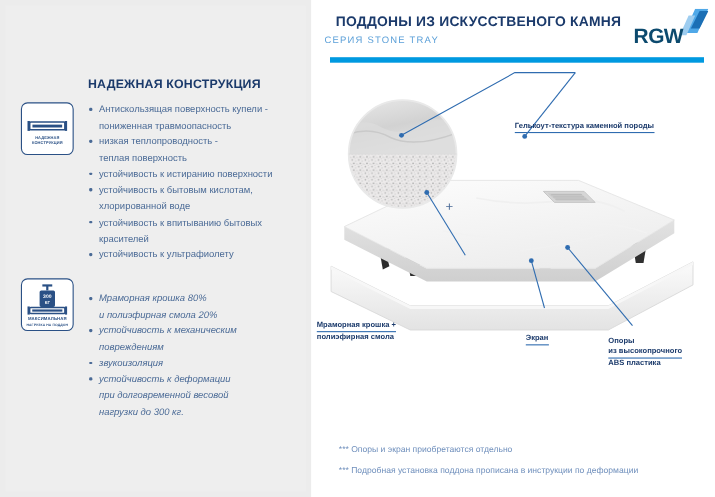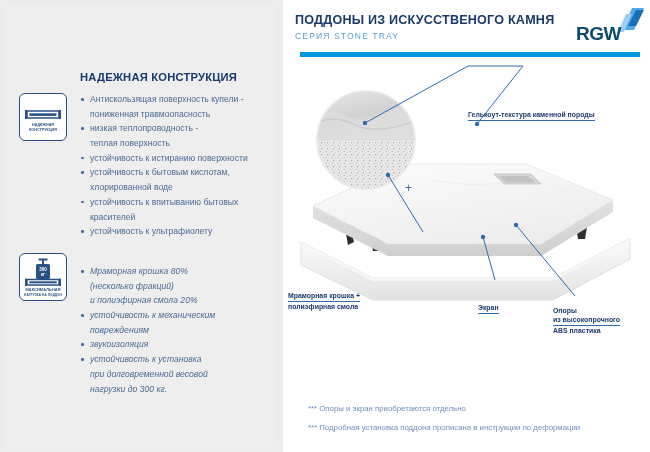--- a/index.html
+++ b/index.html
@@ -47,20 +47,21 @@
     width: 280px;
   }
   .header-title {
     font-size: 12.6px;
     font-weight: bold;
     color: #1b3a6b;
     letter-spacing: 0.2px;
     line-height: 15px;
     margin: 0;
     white-space: nowrap;
+    text-align: center;
   }
   .header-sub {
     font-size: 8.6px;
     color: #5a9fd8;
     letter-spacing: 1.1px;
     margin: 3px 0 0 0;
     white-space: nowrap;
   }
   .logo {
     position: absolute;
@@ -257,26 +258,25 @@
       <li>устойчивость к истиранию поверхности</li>
       <li>устойчивость к бытовым кислотам,</li>
       <li class="nobullet" style="padding-left: 10px;">хлорированной воде</li>
       <li>устойчивость к впитыванию бытовых</li>
       <li class="nobullet" style="padding-left: 10px;">красителей</li>
       <li>устойчивость к ультрафиолету</li>
     </ul>
 
   <ul class="bullet-list list-2" id="list2">
       <li>Мраморная крошка 80%</li>
-      <li class="nobullet" style="padding-left: 10px;">(несколько фракций)</li>
       <li class="nobullet" style="padding-left: 10px;"> и полиэфирная смола 20%</li>
       <li>устойчивость к механическим</li>
       <li class="nobullet" style="padding-left: 10px;">повреждениям</li>
       <li>звукоизоляция</li>
-      <li>устойчивость к установка</li>
+      <li>устойчивость к деформации</li>
       <li class="nobullet" style="padding-left: 10px;">при долговременной весовой</li>
       <li class="nobullet" style="padding-left: 10px;">нагрузки до 300 кг.</li>
     </ul>
 
   <svg class="illus" viewBox="0 0 367 330">
     <defs>
       <linearGradient id="topFace" x1="0" y1="0" x2="0.6" y2="1">
         <stop offset="0%" stop-color="#fdfdfd"></stop>
         <stop offset="100%" stop-color="#ededed"></stop>
       </linearGradient>

